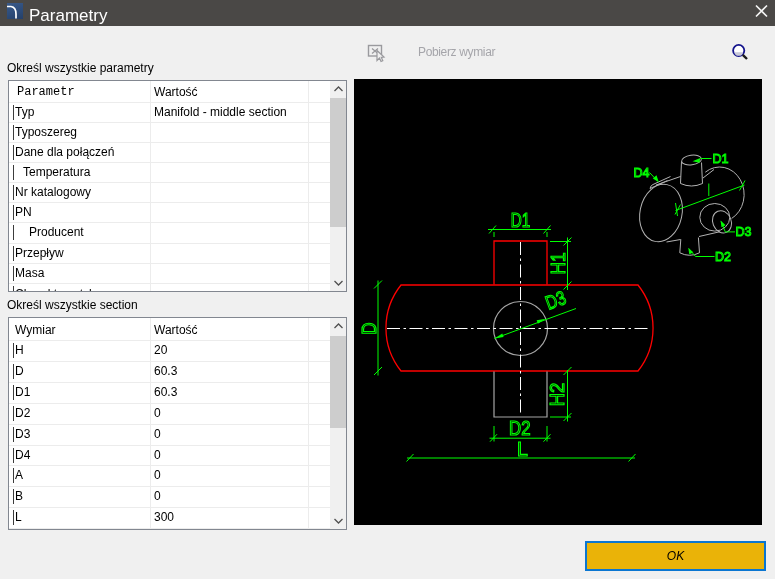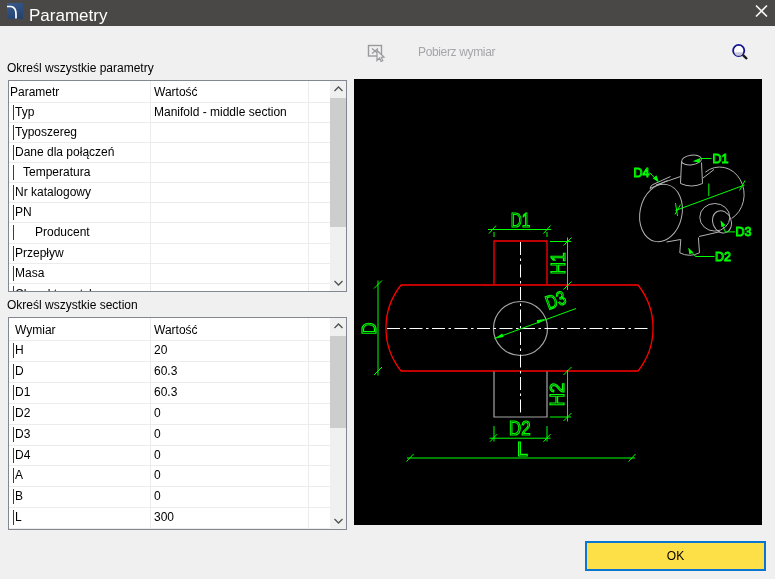--- a/index.html
+++ b/index.html
@@ -13,22 +13,22 @@
   .tool-text { left:418px; top:45px; font-size:12px; color:#a5a5aa; letter-spacing:-0.35px; }
   .lbl { font-size:12px; color:#000; }
   .tbl { background:#fff; border:1px solid #828790; }
   .hdr-text { font-size:12px; color:#000; }
   .cell { font-size:12px; color:#000; white-space:nowrap; }
   .gridline { position:absolute; background:#ececec; }
   .sb { position:absolute; background:#f0f0f0; width:17px; }
   .sb-btn { position:absolute; left:0; width:17px; height:17px; background:#f0f0f0; }
   .sb-thumb { position:absolute; left:0; width:17px; background:#cdcdcd; }
   .tickmark { position:absolute; width:1px; background:#3c3c3c; }
-  .okbtn { left:585px; top:541px; width:181px; height:30px; background:#fde047; border:2px solid #0b76d1;
-           font-size:12px; color:#000; text-align:center; line-height:26px; }
+  .okbtn { left:585px; top:541px; width:181px; height:30px; background:#eab308; border:2px solid #0b76d1;
+           font-size:12px; color:#000; text-align:center; line-height:26px;font-style:italic; }
 </style>
 </head>
 <body>
 
 <div class="abs titlebar"></div>
 <div class="abs apicon">
   <svg width="16" height="16">
       <path d="M0,3.5 H4 C8.3,4.2 9,7.5 9,11 L9,15.6" fill="none" stroke="#ffffff" stroke-width="1.7"></path>
     </svg>
 </div>
@@ -54,21 +54,21 @@
     <line x1="14.8" y1="14.8" x2="19" y2="19" stroke="#1a1a1a" stroke-width="2.4"></line>
   </svg>
 </div>
 
 <div class="abs lbl" style="left:7px; top:61px;">Określ wszystkie parametry</div>
 <div class="abs tbl" style="left:8px; top:80px; width:339px; height:212px; overflow:hidden;" id="t1">
 
   <div class="gridline" style="left:141px; top:0; width:1px; height:210px;"></div>
   <div class="gridline" style="left:299px; top:0; width:1px; height:210px;"></div>
 
-  <div class="abs hdr-text" style="left:1px; top:4px;">Parametr</div>
+  <div class="abs hdr-text" style="left:8px; top:4px;font-family:Liberation Mono, monospace;">Parametr</div>
   <div class="abs hdr-text" style="left:145px; top:4px;">Wartość</div>
 
   <div class="gridline" style="left:0; top:21px; width:322px; height:1px;"></div>
   <div class="gridline" style="left:0; top:41px; width:322px; height:1px;"></div>
   <div class="gridline" style="left:0; top:61px; width:322px; height:1px;"></div>
   <div class="gridline" style="left:0; top:81px; width:322px; height:1px;"></div>
   <div class="gridline" style="left:0; top:101px; width:322px; height:1px;"></div>
   <div class="gridline" style="left:0; top:121px; width:322px; height:1px;"></div>
   <div class="gridline" style="left:0; top:141px; width:322px; height:1px;"></div>
   <div class="gridline" style="left:0; top:162px; width:322px; height:1px;"></div>
@@ -86,21 +86,21 @@
   <div class="tickmark" style="left:4px; top:185px; height:15px;"></div>
   <div class="tickmark" style="left:4px; top:205px; height:6px;"></div>
 
   <div class="abs cell" style="left:6px; top:24px;">Typ</div>
   <div class="abs cell" style="left:145px; top:24px;">Manifold - middle section</div>
   <div class="abs cell" style="left:6px; top:44px;">Typoszereg</div>
   <div class="abs cell" style="left:6px; top:64px;">Dane dla połączeń</div>
   <div class="abs cell" style="left:14px; top:84px;">Temperatura</div>
   <div class="abs cell" style="left:6px; top:104px;">Nr katalogowy</div>
   <div class="abs cell" style="left:6px; top:124px;">PN</div>
-  <div class="abs cell" style="left:6px; top:144px;padding-left:20px;">Producent</div>
+  <div class="abs cell" style="left:20px; top:144px;">Producent</div>
   <div class="abs cell" style="left:6px; top:165px;">Przepływ</div>
   <div class="abs cell" style="left:6px; top:185px;">Masa</div>
   <div class="abs cell" style="left:6px; top:206px;">Charakterystyka</div>
 
   <div class="sb" style="left:321px; top:0; height:210px;">
     <div class="sb-btn" style="top:0;"><svg width="17" height="17">
           <path d="M4.5,10 L8.5,6 L12.5,10" stroke="#505050" stroke-width="1.3" fill="none"></path>
         </svg></div>
     <div class="sb-thumb" style="top:17px; height:129px;"></div>
     <div class="sb-btn" style="top:193px;"><svg width="17" height="17">

